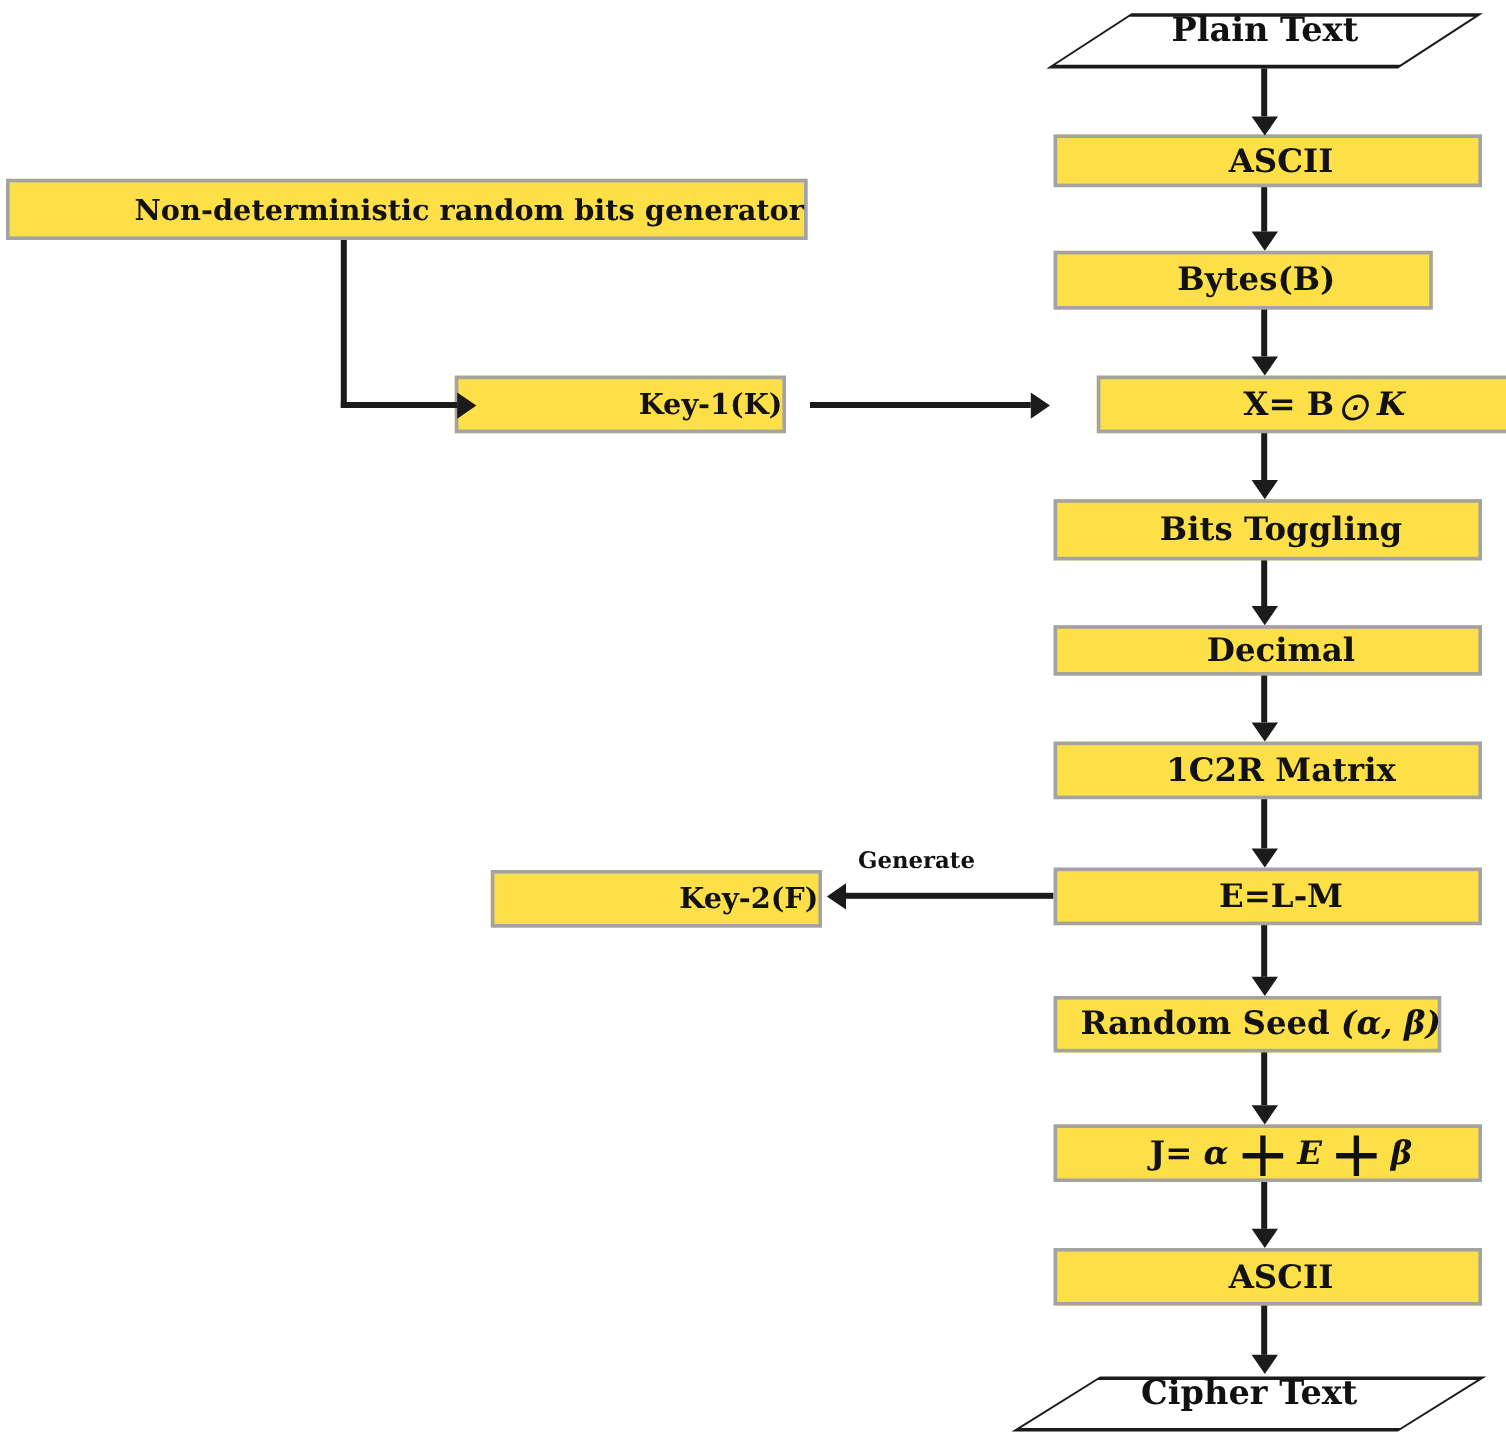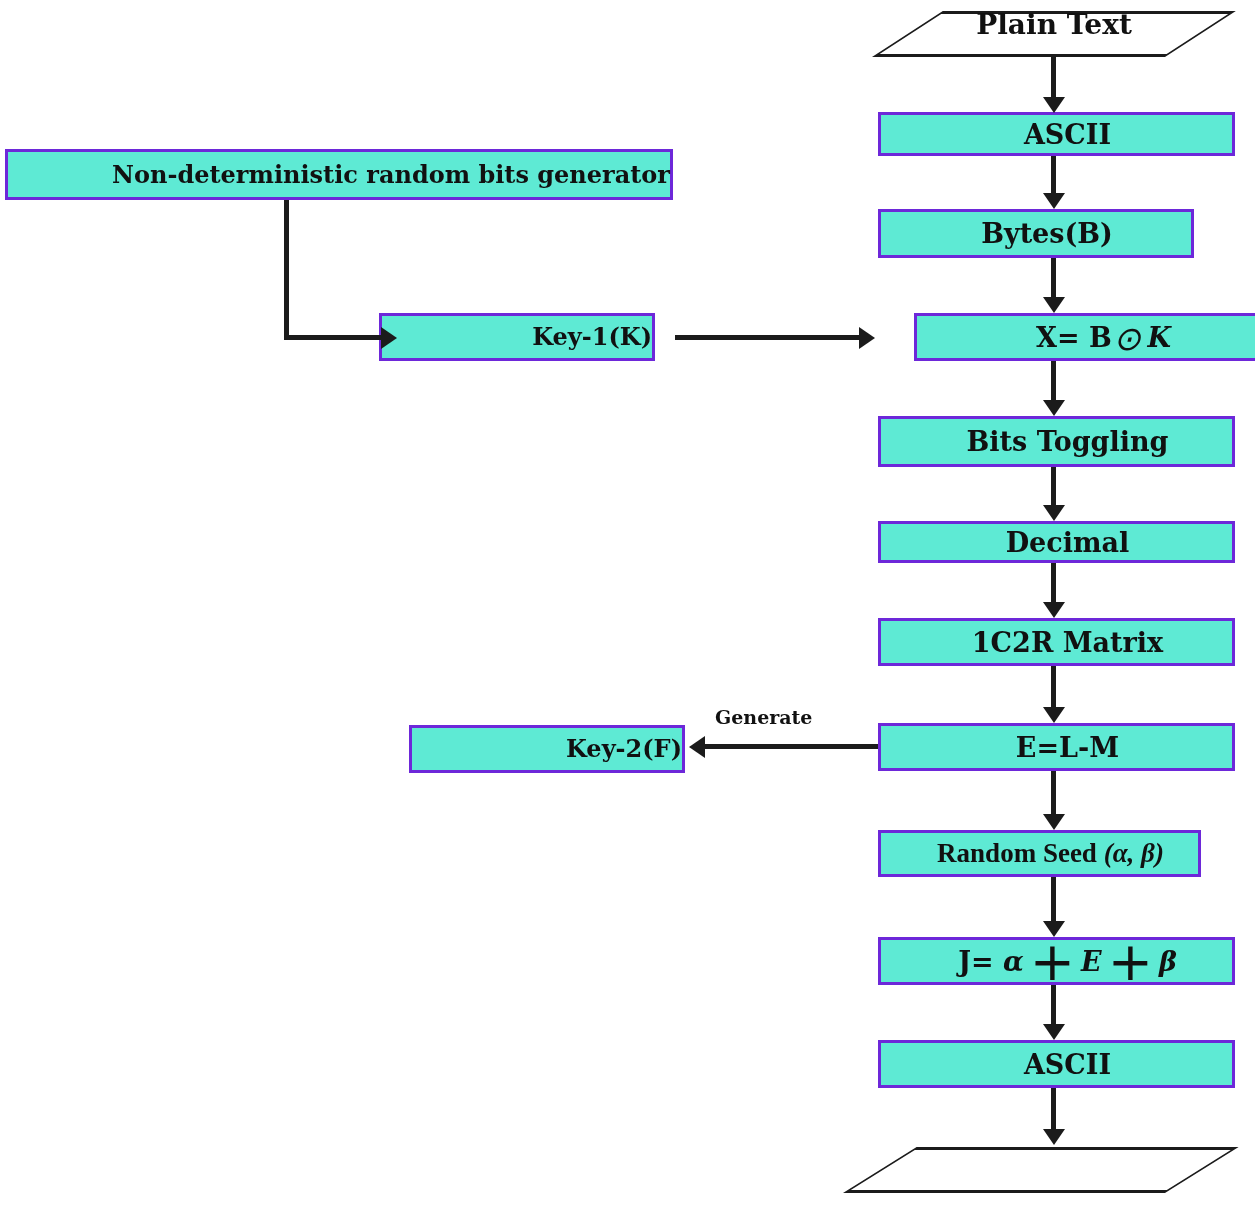--- a/index.html
+++ b/index.html
@@ -9,22 +9,22 @@
     height: 1207px;
     background: #ffffff;
     font-family: "DejaVu Serif", serif;
     color: #111111;
     overflow: hidden;
   }
   
   .node {
     position: absolute;
     box-sizing: border-box;
-    border: 3px solid #6d28d9;
-    background: #5eead4;
+    border: 3px solid #a3a3a3;
+    background: #fde047;
     display: flex;
     align-items: center;
     justify-content: center;
     font-weight: bold;
     font-size: 27px;
     white-space: nowrap;
     line-height: 1;
     padding-left: 22px;
   }
   .node.wide-label { font-size: 24px; justify-content: flex-end; }
@@ -159,39 +159,42 @@
   </div>
 
   <div class="node" style="left:878px; top:618px; width:357px; height:48px;">
     <span>1C2R Matrix</span>
   </div>
 
   <div class="node" style="left:878px; top:723px; width:357px; height:48px;">
     <span>E=L-M</span>
   </div>
 
-  <div class="node" style="left:878px; top:830px; width:323px; height:47px;font-family:Liberation Serif, serif;">
+  <div class="node" style="left:878px; top:830px; width:323px; height:47px;">
     <span style="white-space:pre;">Random Seed </span>
     <span class="it-term">(α, β)</span>
   </div>
 
   <div class="node" style="left:878px; top:937px; width:357px; height:48px;">
     <span style="white-space:pre;">J= </span>
     <span class="it-term">α</span>
     <span class="op-plus">+</span>
     <span class="it-term">E</span>
     <span class="op-plus">+</span>
     <span class="it-term">β</span>
   </div>
 
   <div class="node" style="left:878px; top:1040px; width:357px; height:48px;">
     <span>ASCII</span>
   </div>
 
   <div class="para-outline para-skew-58" style="left:843px; top:1147px; width:322px; height:46px;"></div>
+  <div class="para-label" style="left:843px; top:1147px; width:396px; height:46px;">
+    <span>Cipher Text</span>
+  </div>
 
   <div class="av" style="top:57px;  height:40px;"></div>
   <div class="av" style="top:156px; height:37px;"></div>
   <div class="av" style="top:258px; height:39px;"></div>
   <div class="av" style="top:361px; height:39px;"></div>
   <div class="av" style="top:467px; height:38px;"></div>
   <div class="av" style="top:563px; height:39px;"></div>
   <div class="av" style="top:666px; height:41px;"></div>
   <div class="av" style="top:771px; height:43px;"></div>
   <div class="av" style="top:877px; height:44px;"></div>

